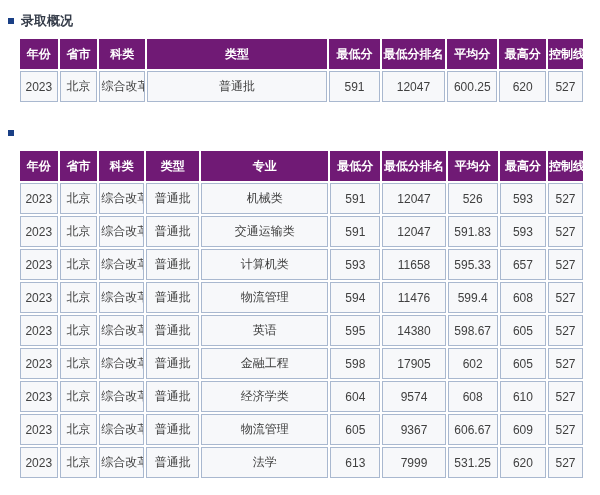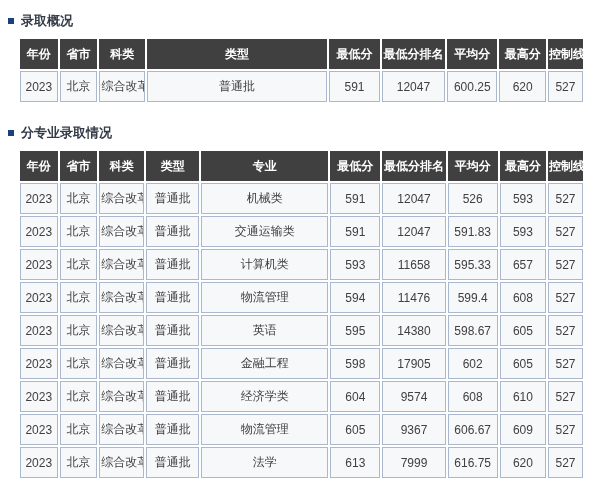--- a/index.html
+++ b/index.html
@@ -30,21 +30,21 @@
   .tbl-wrap1 { margin-top: 7px; }
   .tbl-wrap2 { margin-top: 7px; }
   .gap { height: 20px; }
   table {
     width: 567px;
     table-layout: fixed;
     border-collapse: separate;
     border-spacing: 2px;
   }
   th {
-    background: #404040;
+    background: #701a75;
     color: #ffffff;
     font-size: 12px;
     font-weight: bold;
     height: 30px;
     text-align: center;
     vertical-align: middle;
     padding: 0 1px;
     white-space: nowrap;
     overflow: hidden;
     margin-left: 16px;
@@ -121,21 +121,20 @@
             <td class="c-ctrl">527</td>
           </tr>
         </tbody>
     </table>
   </div>
 
   <div class="gap"></div>
 
   <div class="section-title">
     <span class="bullet"></span>
-    <span>分专业录取情况</span>
   </div>
 
   <div class="tbl-wrap2">
     <table class="t2">
       <thead>
           <tr>
             <th class="c-year">年份</th>
             <th class="c-prov">省市</th>
             <th class="c-cat">科类</th>
             <th class="c-type">类型</th>
@@ -245,21 +244,21 @@
             <td class="c-ctrl">527</td>
           </tr>
           <tr>
             <td class="c-year">2023</td>
             <td class="c-prov">北京</td>
             <td class="c-cat">综合改革</td>
             <td class="c-type">普通批</td>
             <td class="c-major">法学</td>
             <td class="c-min">613</td>
             <td class="c-rank">7999</td>
-            <td class="c-avg">616.75</td>
+            <td class="c-avg">531.25</td>
             <td class="c-max">620</td>
             <td class="c-ctrl">527</td>
           </tr>
         </tbody>
     </table>
   </div>
 
 </div>
 
 </body></html>

